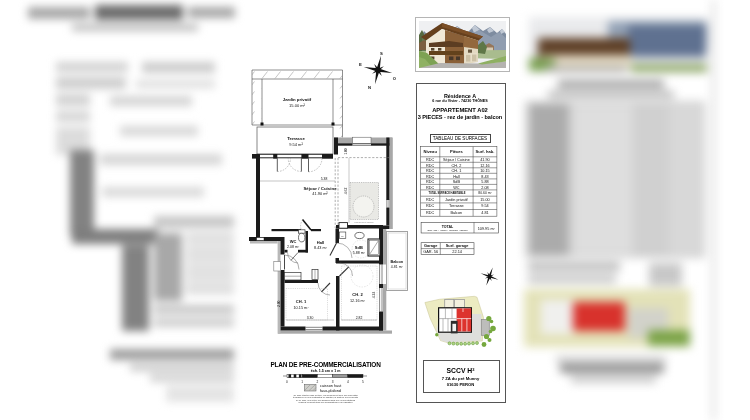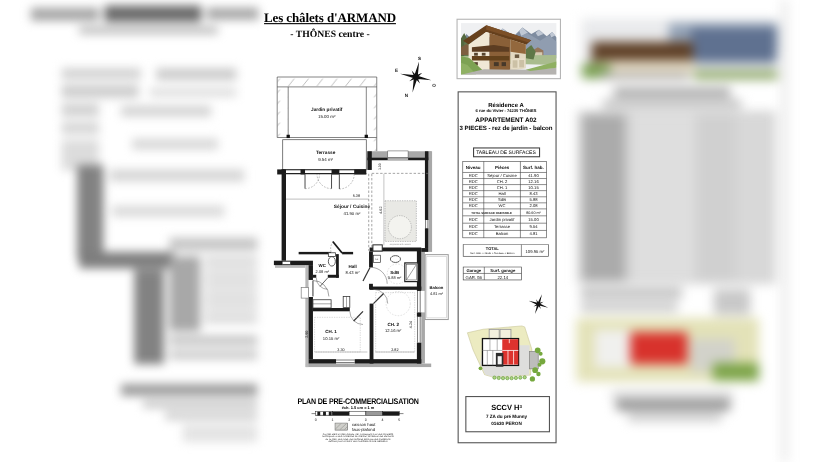--- a/index.html
+++ b/index.html
@@ -70,23 +70,21 @@
 <div class="abs" style="left:25px;top:300px;width:32px;height:34px;background:#f0f0ee"></div>
 <div class="abs" style="left:57px;top:302px;width:52px;height:29px;background:#d8322c"></div>
 <div class="abs" style="left:112px;top:308px;width:40px;height:30px;background:#d2d2ca"></div>
 <div class="abs" style="left:132px;top:330px;width:42px;height:16px;background:#7ca448"></div>
 <div class="abs" style="left:40px;top:356px;width:110px;height:7px;background:#d2d2d2"></div>
 <div class="abs" style="left:44px;top:364px;width:104px;height:9px;background:#8e8e8e"></div>
 <div class="abs" style="left:55px;top:376px;width:85px;height:7px;background:#c8c8c8"></div>
 <div class="abs" style="left:196px;top:0;width:3px;height:420px;background:#d4d4d4"></div>
 </div>
 
-<div class="abs" style="left:230px;top:9px;width:140px;text-align:center;font-family:'Liberation Serif',serif;font-weight:bold;font-size:11.8px;letter-spacing:-0.1px;text-decoration:underline;white-space:nowrap">Les châlets d'ARMAND</div>
-
-<div class="abs" style="left:230px;top:25.5px;width:140px;text-align:center;font-family:'Liberation Serif',serif;font-weight:bold;font-size:8.8px;white-space:nowrap">- THÔNES centre -</div>
+
 
 <svg id="plan" class="abs" style="left:240px;top:40px" width="175" height="305" viewBox="240 40 175 305" fill="none">
 <defs>
 <pattern id="fencepat" width="13" height="10" patternUnits="userSpaceOnUse">
 <path d="M2,8.5 L7.5,1.5" stroke="#8a8a8a" stroke-width="0.5"></path>
 </pattern>
 </defs>
 
 <g>
 <path d="M379.7,70.4 L381.0,55.8 L376.3,69.6 Z M378.7,71.1 L383.9,66.2 L377.3,68.9 Z M377.6,71.7 L392.2,73.0 L378.4,68.3 Z M376.9,70.7 L381.8,75.9 L379.1,69.3 Z M376.3,69.6 L375.0,84.2 L379.7,70.4 Z M377.3,68.9 L372.1,73.8 L378.7,71.1 Z M378.4,68.3 L363.8,67.0 L377.6,71.7 Z M379.1,69.3 L374.2,64.1 L376.9,70.7 Z" fill="#111"></path>

